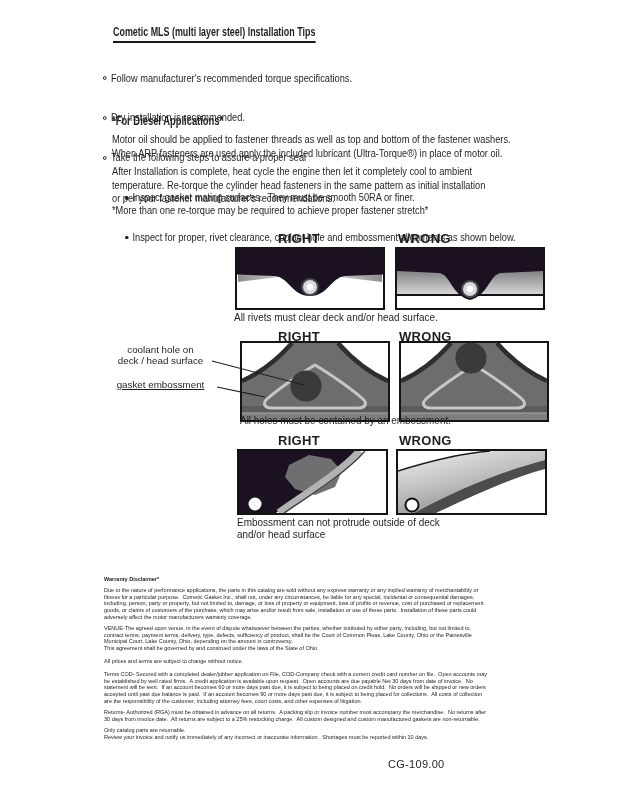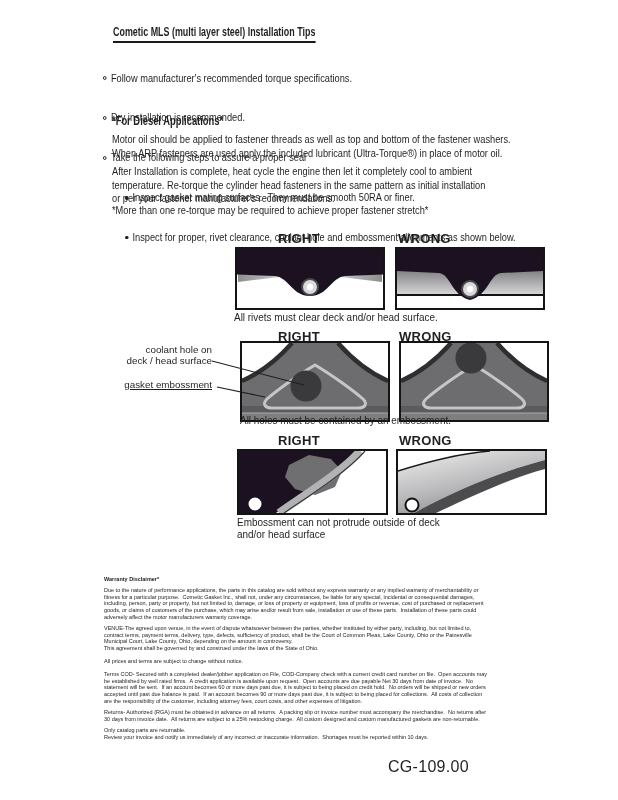--- a/index.html
+++ b/index.html
@@ -36,33 +36,33 @@
   .para { left:112px; font-size:10.5px; line-height:13.6px; white-space:pre; }
   #dp1 { top:133px; }
   #dp2 { top:165px; }
   #dp3 { top:204px; }
 
   .figlabel { font-size:13px; font-weight:bold; letter-spacing:.3px; white-space:pre; }
   .panel { position:absolute; border:2px solid #141414; background:#fff; }
   .panel svg { display:block; }
   .caption { font-size:10.8px; line-height:11.5px; white-space:pre; }
 
-  .ann { position:absolute; font-size:9.8px; line-height:11px; white-space:pre; text-align:right; width:103px; }
+  .ann { position:absolute; font-size:9.8px; line-height:11px; white-space:pre; text-align:center; width:103px; }
   #leader-lines { position:absolute; left:205px; top:340px; z-index:5; pointer-events:none; }
 
   .legal { position:absolute; left:104px; font-size:5.5px; line-height:6.7px; white-space:pre; color:#242424; }
   .legal-h { top:576px; font-weight:bold; }
   #lp1 { top:587px; }
   #lp2 { top:625px; }
   #lp3 { top:658px; }
   #lp4 { top:671px; }
   #lp5 { top:709px; }
   #lp6 { top:727px; }
 
-  .pagenum { left:388px; top:758px; font-size:16px; letter-spacing:.3px; white-space:pre; }
+  .pagenum { left:388px; top:758px; font-size:11px; letter-spacing:.3px; white-space:pre; }
 </style>
 </head>
 <body>
 
 <div class="abs title cx66">Cometic MLS (multi layer steel) Installation Tips</div>
 
 <div class="abs bullets cx88">
   <div class="b-item">
     <span class="b-dot"></span>
     <span>Follow manufacturer's recommended torque specifications.</span>

